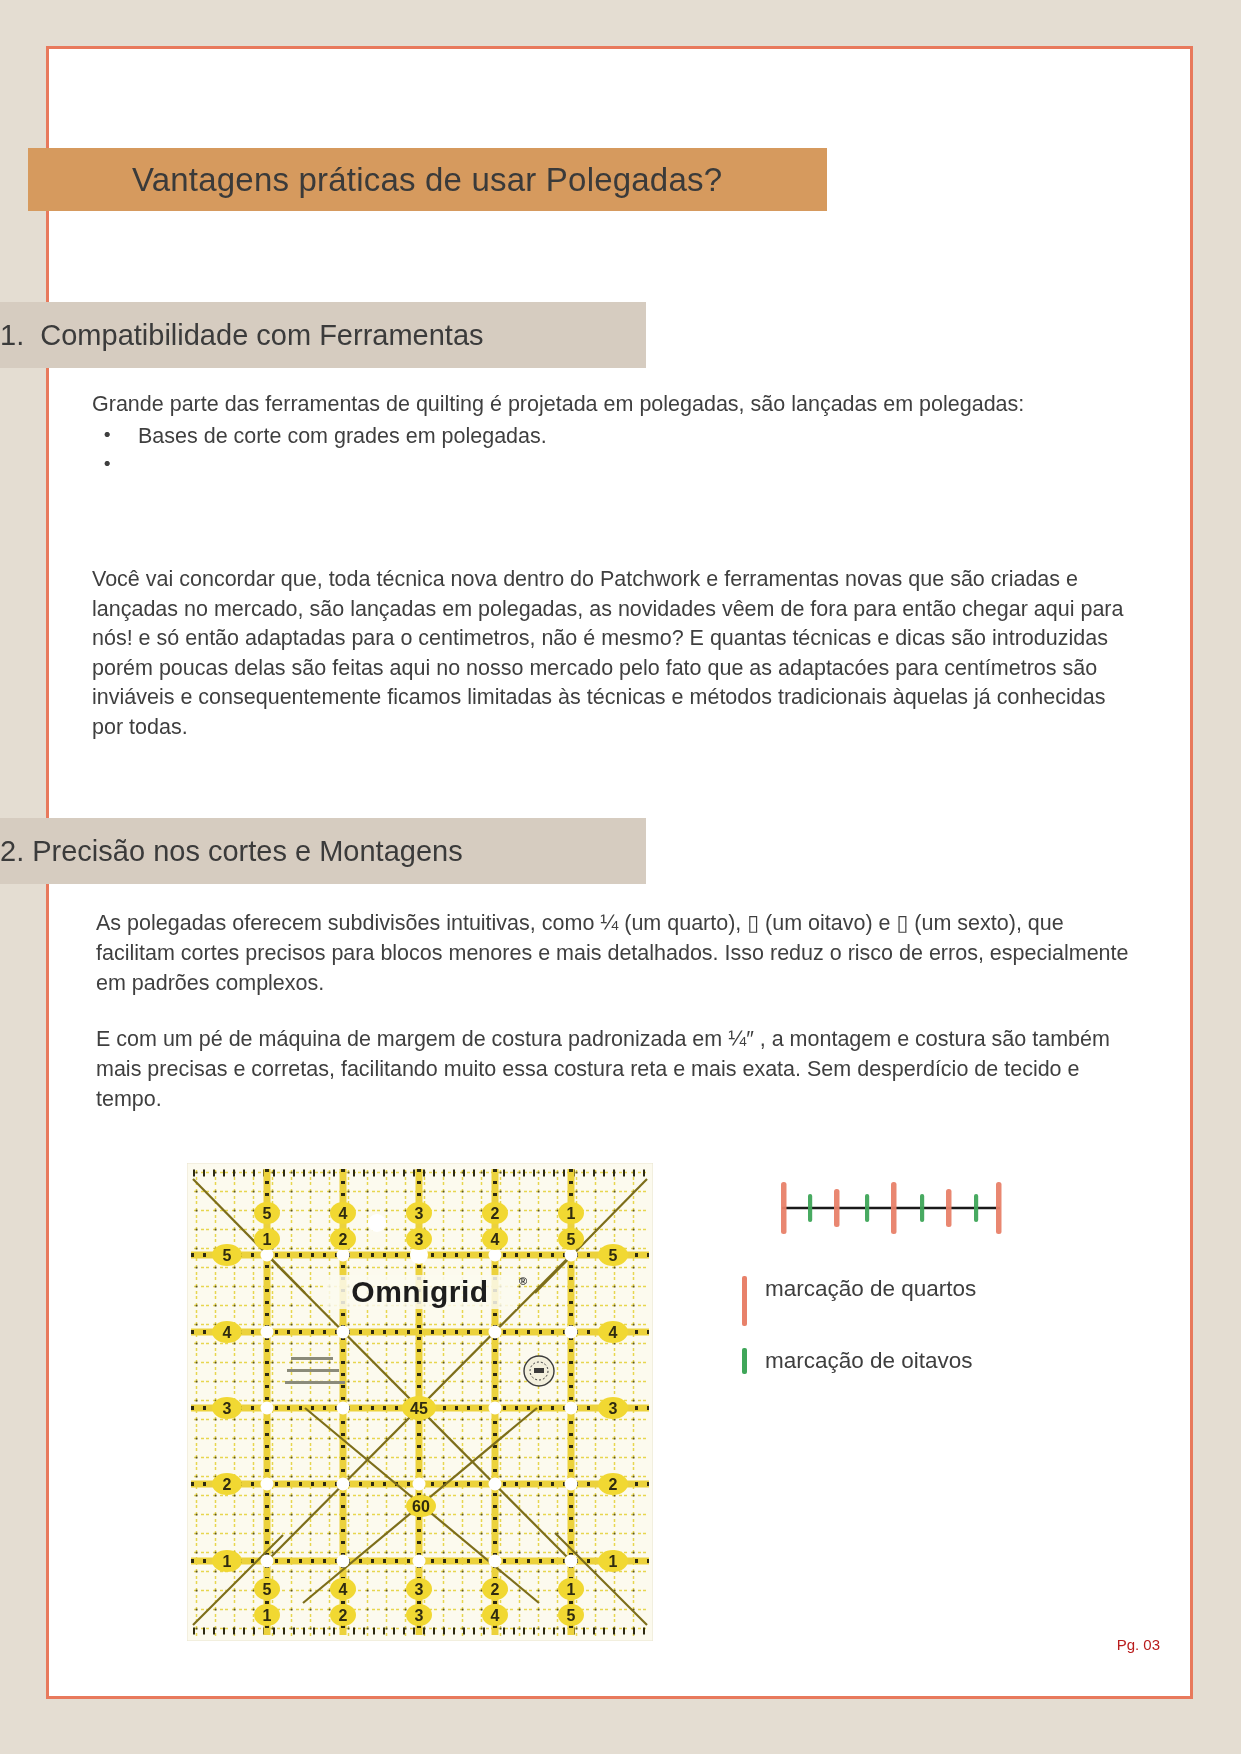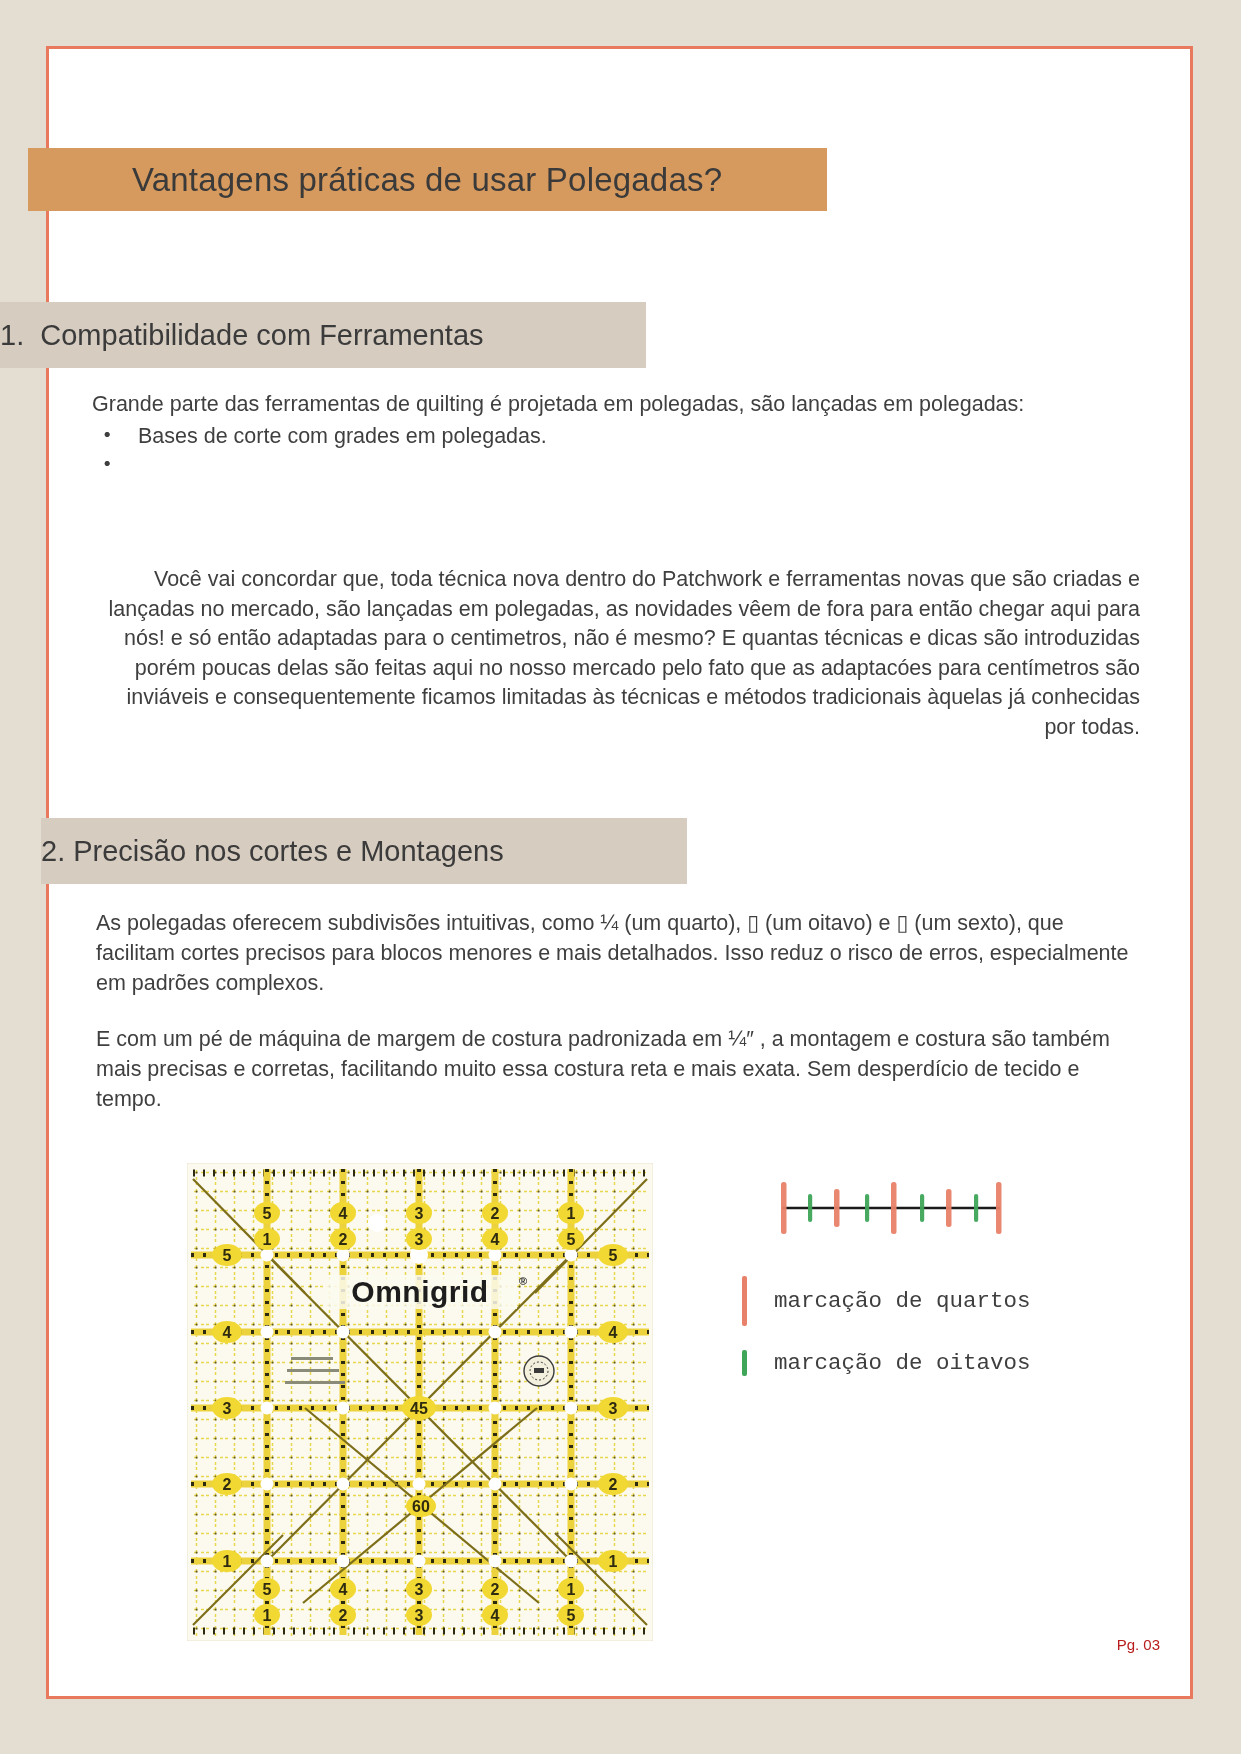--- a/index.html
+++ b/index.html
@@ -19,32 +19,32 @@
     padding-left:104px;box-sizing:border-box;margin-left:28px;
   }
   .title-banner .t{font-size:33px;color:#3a3a3a;letter-spacing:.2px;}
   .section-banner{
     position:absolute;left:0;width:646px;height:66px;
     background:#d6ccc0;display:flex;align-items:center;
     box-sizing:border-box;
   }
   .section-banner .t{font-size:29px;color:#3b3b3b;white-space:pre-wrap;}
   #sec1-banner{top:302px;}
-  #sec2-banner{top:818px;margin-left:41px;}
+  #sec2-banner{top:818px;}
   .bodytext{font-size:21.5px;line-height:29px;color:#3f3f3f;}
   #intro1{position:absolute;left:92px;top:390px;width:1048px;}
   #bullets1{position:absolute;left:100px;top:422px;width:1000px;}
   #bullets1 .bi{position:relative;padding-left:38px;}
   #bullets1 .bi .dot{position:absolute;left:4px;top:-1px;font-size:18px;color:#3f3f3f;}
-  #para1{position:absolute;left:92px;top:565px;width:1048px;line-height:29.5px;text-align:right;}
+  #para1{position:absolute;left:92px;top:565px;width:1048px;line-height:29.5px;}
   #para2a{position:absolute;left:96px;top:908px;width:1044px;line-height:30px;}
   #para2b{position:absolute;left:96px;top:1024px;width:1044px;line-height:30px;}
   #ruler-fig{position:absolute;left:187px;top:1163px;width:466px;height:478px;}
   #tick-fig{position:absolute;left:770px;top:1158px;width:240px;height:100px;}
-  .legend-row{position:absolute;display:flex;align-items:center;gap:27px;font-family:Liberation Mono, monospace;}
+  .legend-row{position:absolute;display:flex;gap:18px;}
   #legend-quartos{left:742px;top:1276px;height:50px;}
   #legend-oitavos{left:742px;top:1348px;height:30px;}
   .legend-bar{width:5px;border-radius:2px;}
   #legend-quartos .legend-bar{height:50px;background:#e8816a;}
   #legend-oitavos .legend-bar{height:26px;background:#3fa659;}
   .legend-label{font-size:22.5px;color:#3e3e3e;}
   #page-number{
     position:absolute;left:1000px;top:1636px;width:160px;
     text-align:right;font-size:15px;color:#b91c1c;
   }

